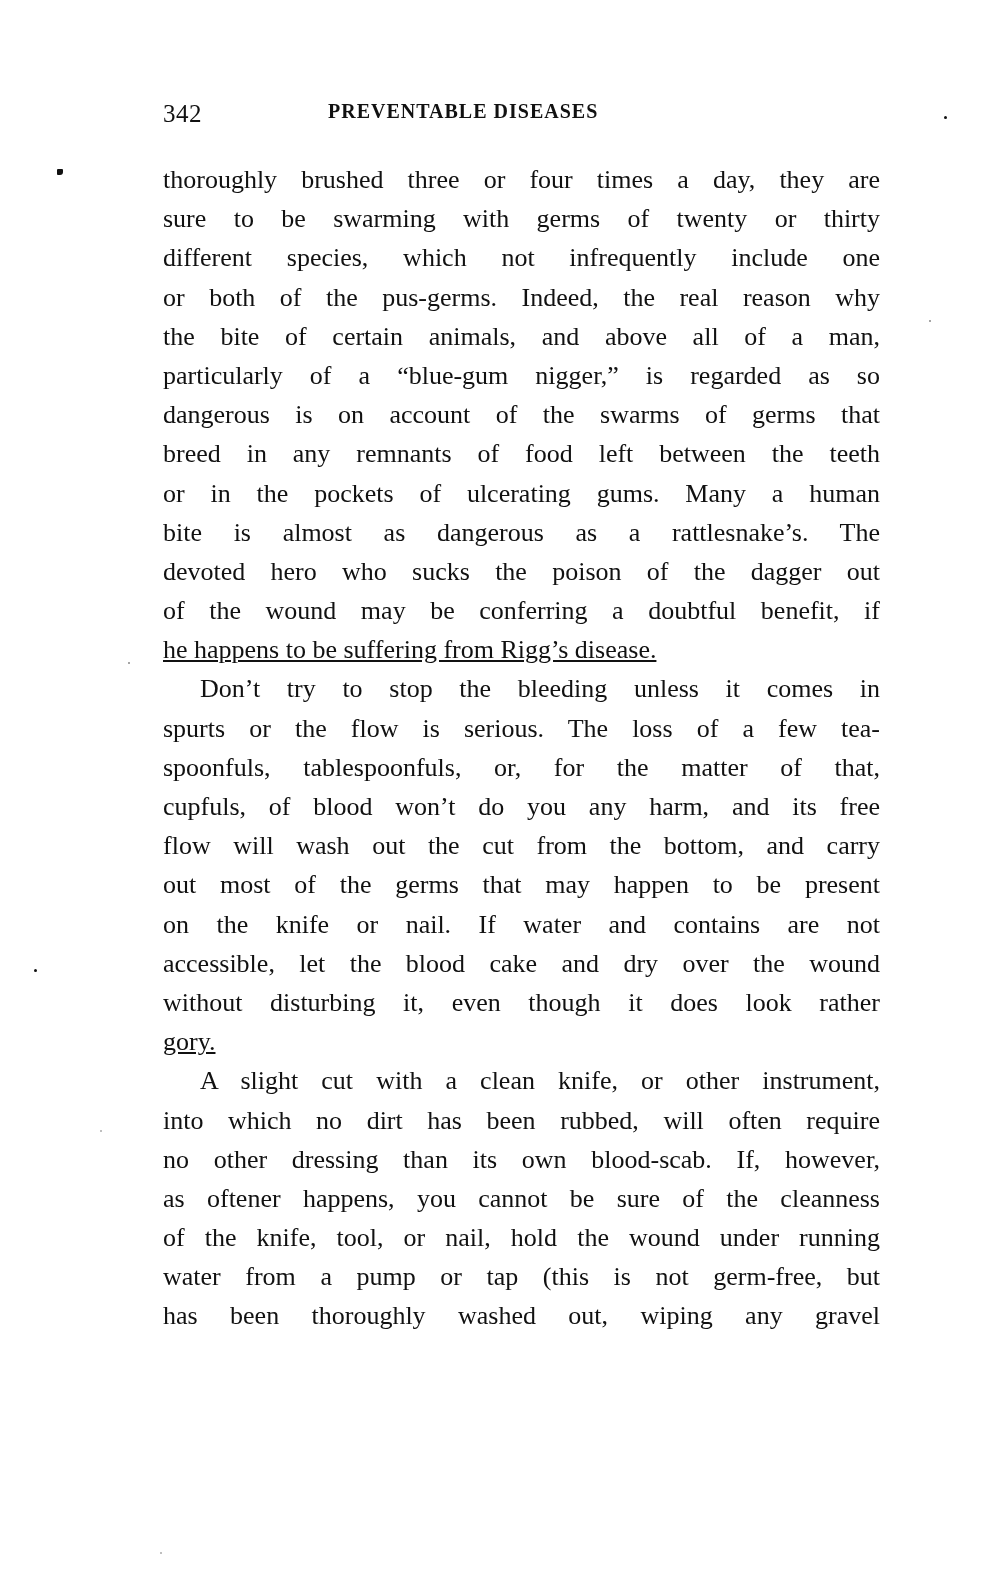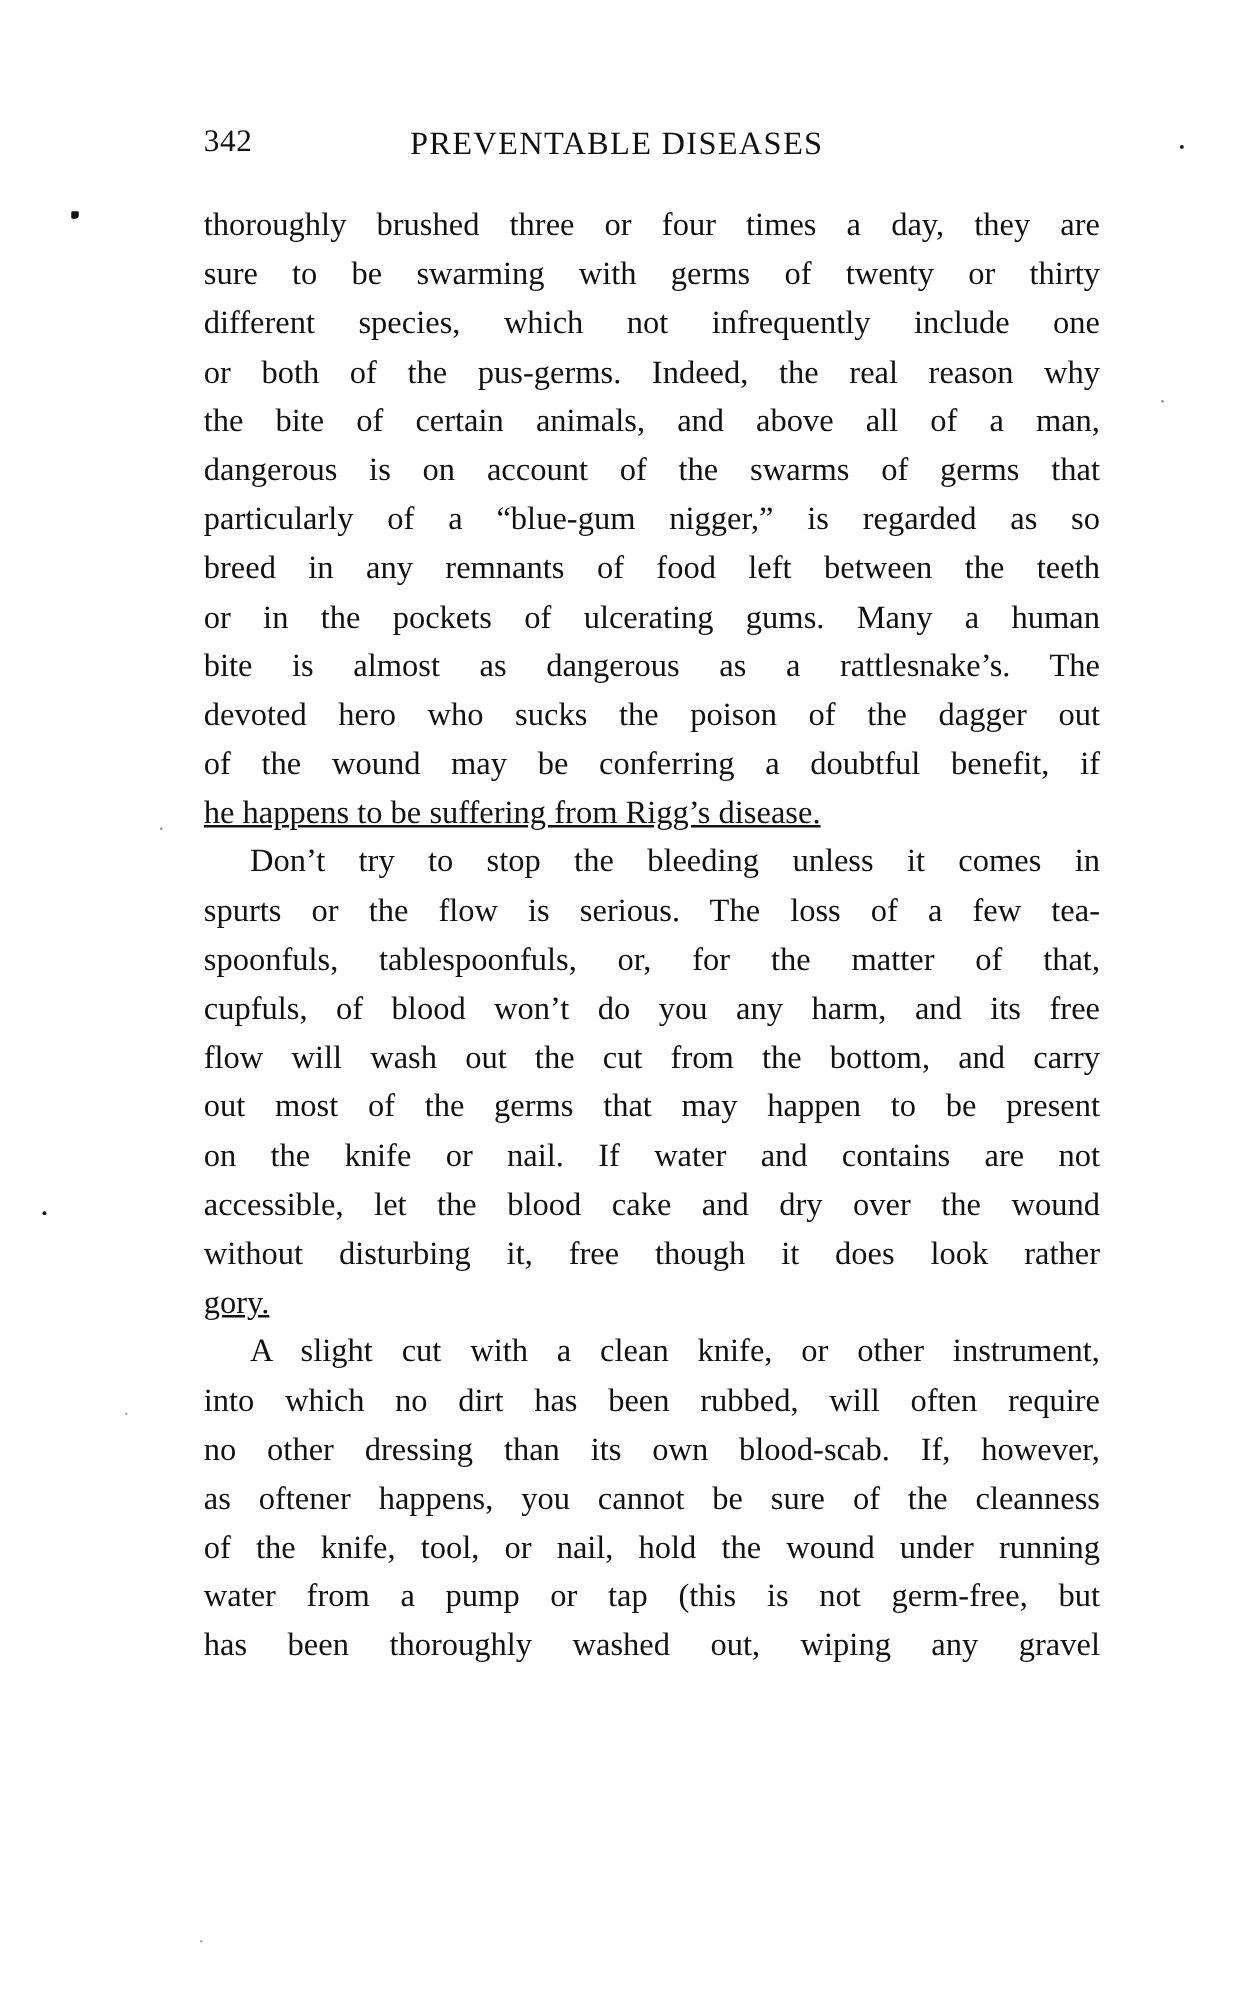--- a/index.html
+++ b/index.html
@@ -32,22 +32,23 @@
       left: 0;
       top: 0;
       font-size: 25px;
       font-weight: normal;
       letter-spacing: 0.5px;
     }
     .running-head {
       position: absolute;
       left: 165px;
       top: 0;
-      font-size: 26px;
+      font-size: 20px;
       letter-spacing: 1px;
+      font-weight: bold;
     }
     .body-text {
       position: absolute;
       left: 163px;
       top: 160px;
       width: 717px;
     }
     .line {
       display: block;
       height: 39.2px;
@@ -85,39 +86,39 @@
     <span class="running-head">PREVENTABLE DISEASES</span>
   </div>
 
   <div class="body-text">
     <div>
       <span class="line">thoroughly brushed three or four times a day, they are</span>
       <span class="line">sure to be swarming with germs of twenty or thirty</span>
       <span class="line">different species, which not infrequently include one</span>
       <span class="line">or both of the pus-germs.  Indeed, the real reason why</span>
       <span class="line">the bite of certain animals, and above all of a man,</span>
+      <span class="line">particularly of a “blue-gum nigger,” is regarded as so</span>
       <span class="line">dangerous is on account of the swarms of germs that</span>
-      <span class="line">particularly of a “blue-gum nigger,” is regarded as so</span>
       <span class="line">breed in any remnants of food left between the teeth</span>
       <span class="line">or in the pockets of ulcerating gums.  Many a human</span>
       <span class="line">bite is almost as dangerous as a rattlesnake’s.  The</span>
       <span class="line">devoted hero who sucks the poison of the dagger out</span>
       <span class="line">of the wound may be conferring a doubtful benefit, if</span>
       <span class="line last">he happens to be suffering from Rigg’s disease.</span>
     </div>
     <div>
       <span class="line indent">Don’t try to stop the bleeding unless it comes in</span>
       <span class="line">spurts or the flow is serious. The loss of a few tea-</span>
       <span class="line">spoonfuls, tablespoonfuls, or, for the matter of that,</span>
       <span class="line">cupfuls, of blood won’t do you any harm, and its free</span>
       <span class="line">flow will wash out the cut from the bottom, and carry</span>
       <span class="line">out most of the germs that may happen to be present</span>
       <span class="line">on the knife or nail.  If water and contains are not</span>
       <span class="line">accessible, let the blood cake and dry over the wound</span>
-      <span class="line">without disturbing it, free though it does look rather</span>
+      <span class="line">without disturbing it, even though it does look rather</span>
       <span class="line last">gory.</span>
     </div>
     <div>
       <span class="line indent">A slight cut with a clean knife, or other instrument,</span>
       <span class="line">into which no dirt has been rubbed, will often require</span>
       <span class="line">no other dressing than its own blood-scab.  If, however,</span>
       <span class="line">as oftener happens, you cannot be sure of the cleanness</span>
       <span class="line">of the knife, tool, or nail, hold the wound under running</span>
       <span class="line">water from a pump or tap (this is not germ-free, but</span>
       <span class="line">has been thoroughly washed out, wiping any gravel</span>

